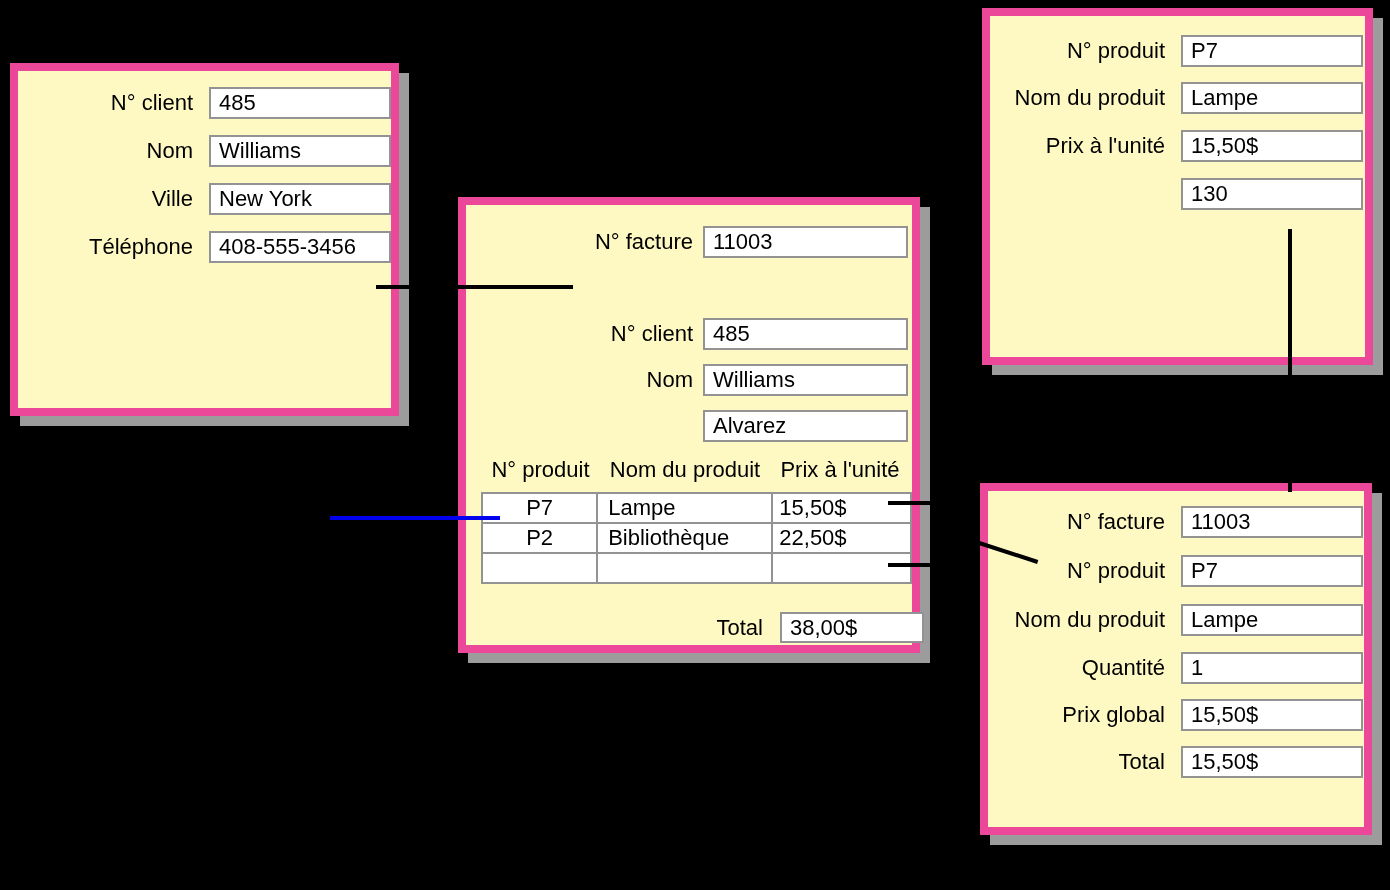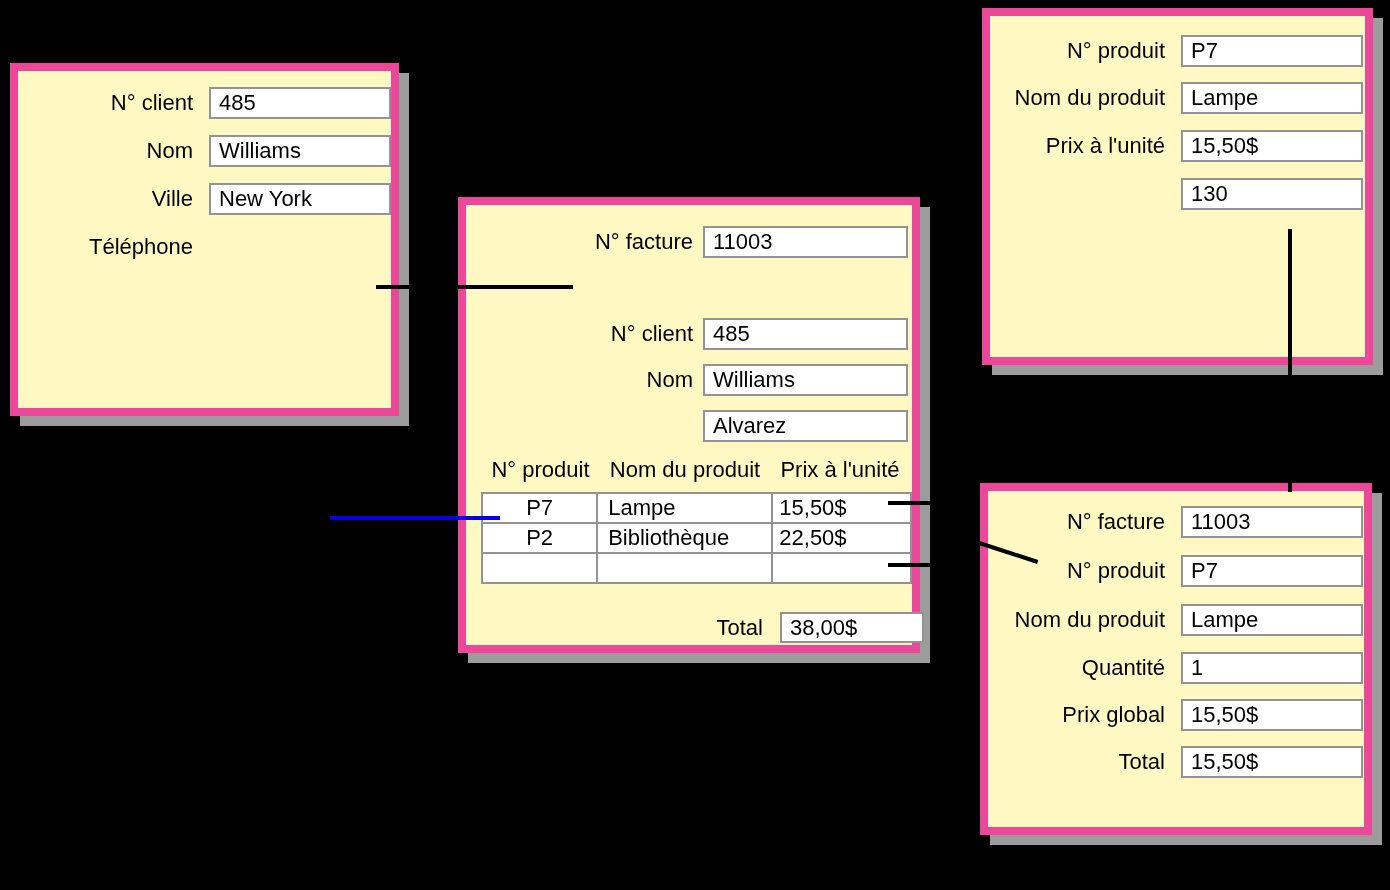--- a/index.html
+++ b/index.html
@@ -64,20 +64,21 @@
     <div class="frow" style="top:64px">
       <div class="lbl">Nom</div>
       <div class="box">Williams</div>
     </div>
     <div class="frow" style="top:112px">
       <div class="lbl">Ville</div>
       <div class="box">New York</div>
     </div>
     <div class="frow" style="top:160px">
       <div class="lbl">Téléphone</div>
+      <div class="box">408-555-3456</div>
     </div>
   </div>
 
   <div class="panel" id="panel-facture">
     <div class="frow" style="top:21px">
       <div class="lbl">N° facture</div>
       <div class="box">11003</div>
     </div>
     <div class="frow" style="top:113px">
       <div class="lbl">N° client</div>

